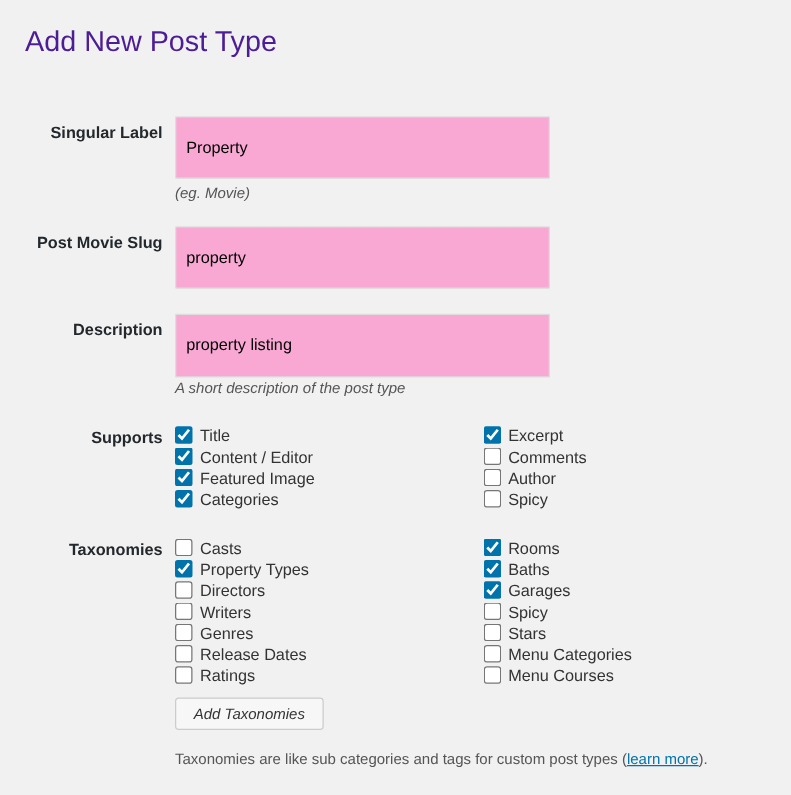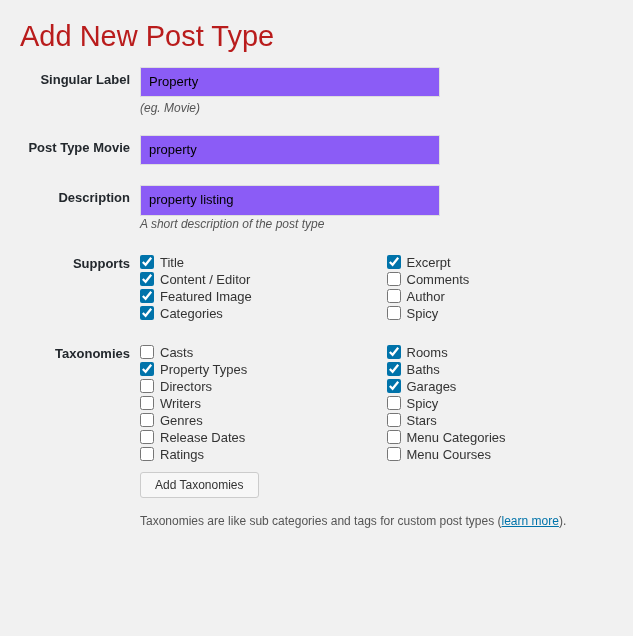--- a/index.html
+++ b/index.html
@@ -6,24 +6,24 @@
     body {
       font-family: -apple-system, BlinkMacSystemFont, "Segoe UI", Helvetica, Arial, sans-serif;
       font-size: 13px;
       background: #f1f1f1;
       color: #333;
       padding: 20px;
       width: 633px;
       min-height: 636px;
     }
     h1 {
-      font-size: 29px;
+      font-size: 23px;
       font-weight: 400;
-      color: #b91c1c;
-      margin-bottom: 4px;
+      color: #4c1d95;
+      margin-bottom: 36px;
     }
     .form-table {
       width: 100%;
       border-collapse: collapse;
     }
     .form-table tr {
       vertical-align: top;
     }
     .form-table th {
       text-align: right;
@@ -31,23 +31,23 @@
       padding: 15px 10px 15px 0;
       width: 120px;
       font-size: 13px;
       color: #23282d;
     }
     .form-table td {
       padding: 10px 0;
     }
     .regular-text {
       width: 300px;
-      padding: 5px 8px;
+      padding: 15px 8px;
       border: 1px solid #ddd;
-      background: #8b5cf6;
+      background: #f9a8d4;
       font-size: 13px;
       line-height: 1.4;
       border-radius: 1px;
       display: block;
     }
     .hint {
       color: #555;
       font-style: italic;
       font-size: 12px;
       margin-top: 4px;
@@ -84,20 +84,21 @@
     .add-taxonomies-btn {
       background: #f7f7f7;
       border: 1px solid #ccc;
       border-radius: 3px;
       padding: 5px 14px;
       font-size: 12px;
       cursor: pointer;
       color: #333;
       margin-top: 10px;
       margin-bottom: 10px;
+      font-style: italic;
     }
     .taxonomies-note {
       font-size: 12px;
       color: #555;
       margin-top: 6px;
     }
     .taxonomies-note a {
       color: #0073aa;
       text-decoration: underline;
     }
@@ -116,21 +117,21 @@
       </th>
       <td>
         <input type="text" class="regular-text" value="Property" style="">
         <span class="hint">(eg. Movie)</span>
       </td>
     </tr>
 
 
     <tr>
       <th>
-        <label>Post Type Movie</label>
+        <label>Post Movie Slug</label>
       </th>
       <td>
         <input type="text" class="regular-text" value="property" style="">
       </td>
     </tr>
 
     <tr>
       <th>
         <label>Description</label>
       </th>

